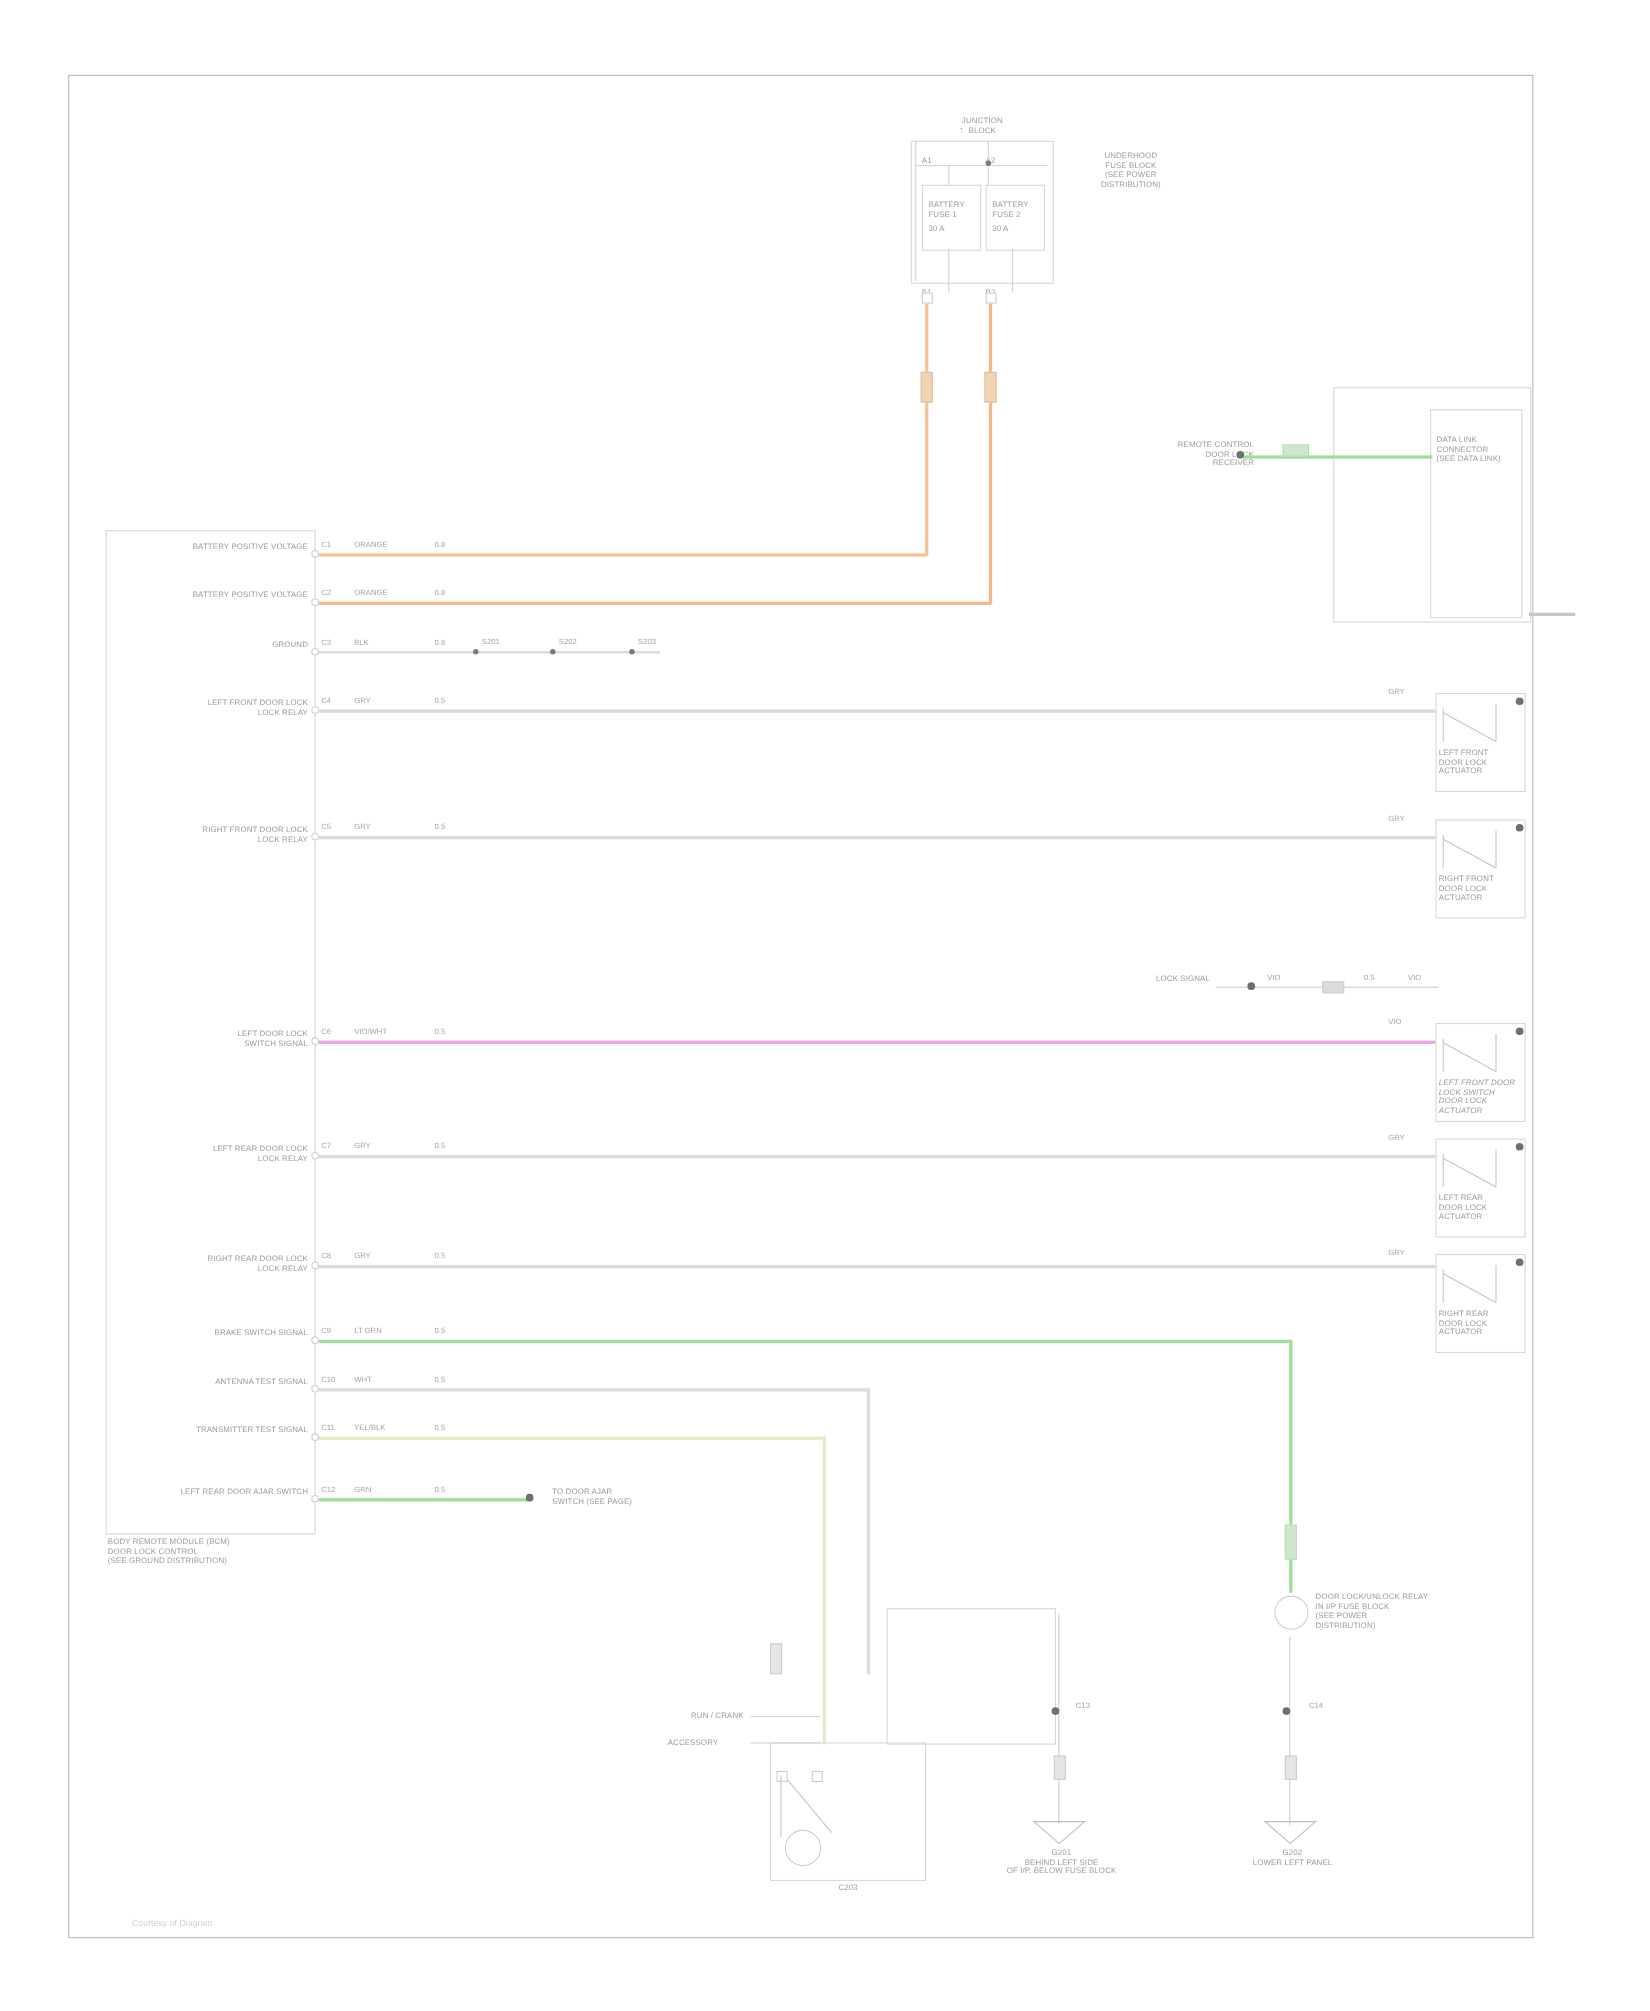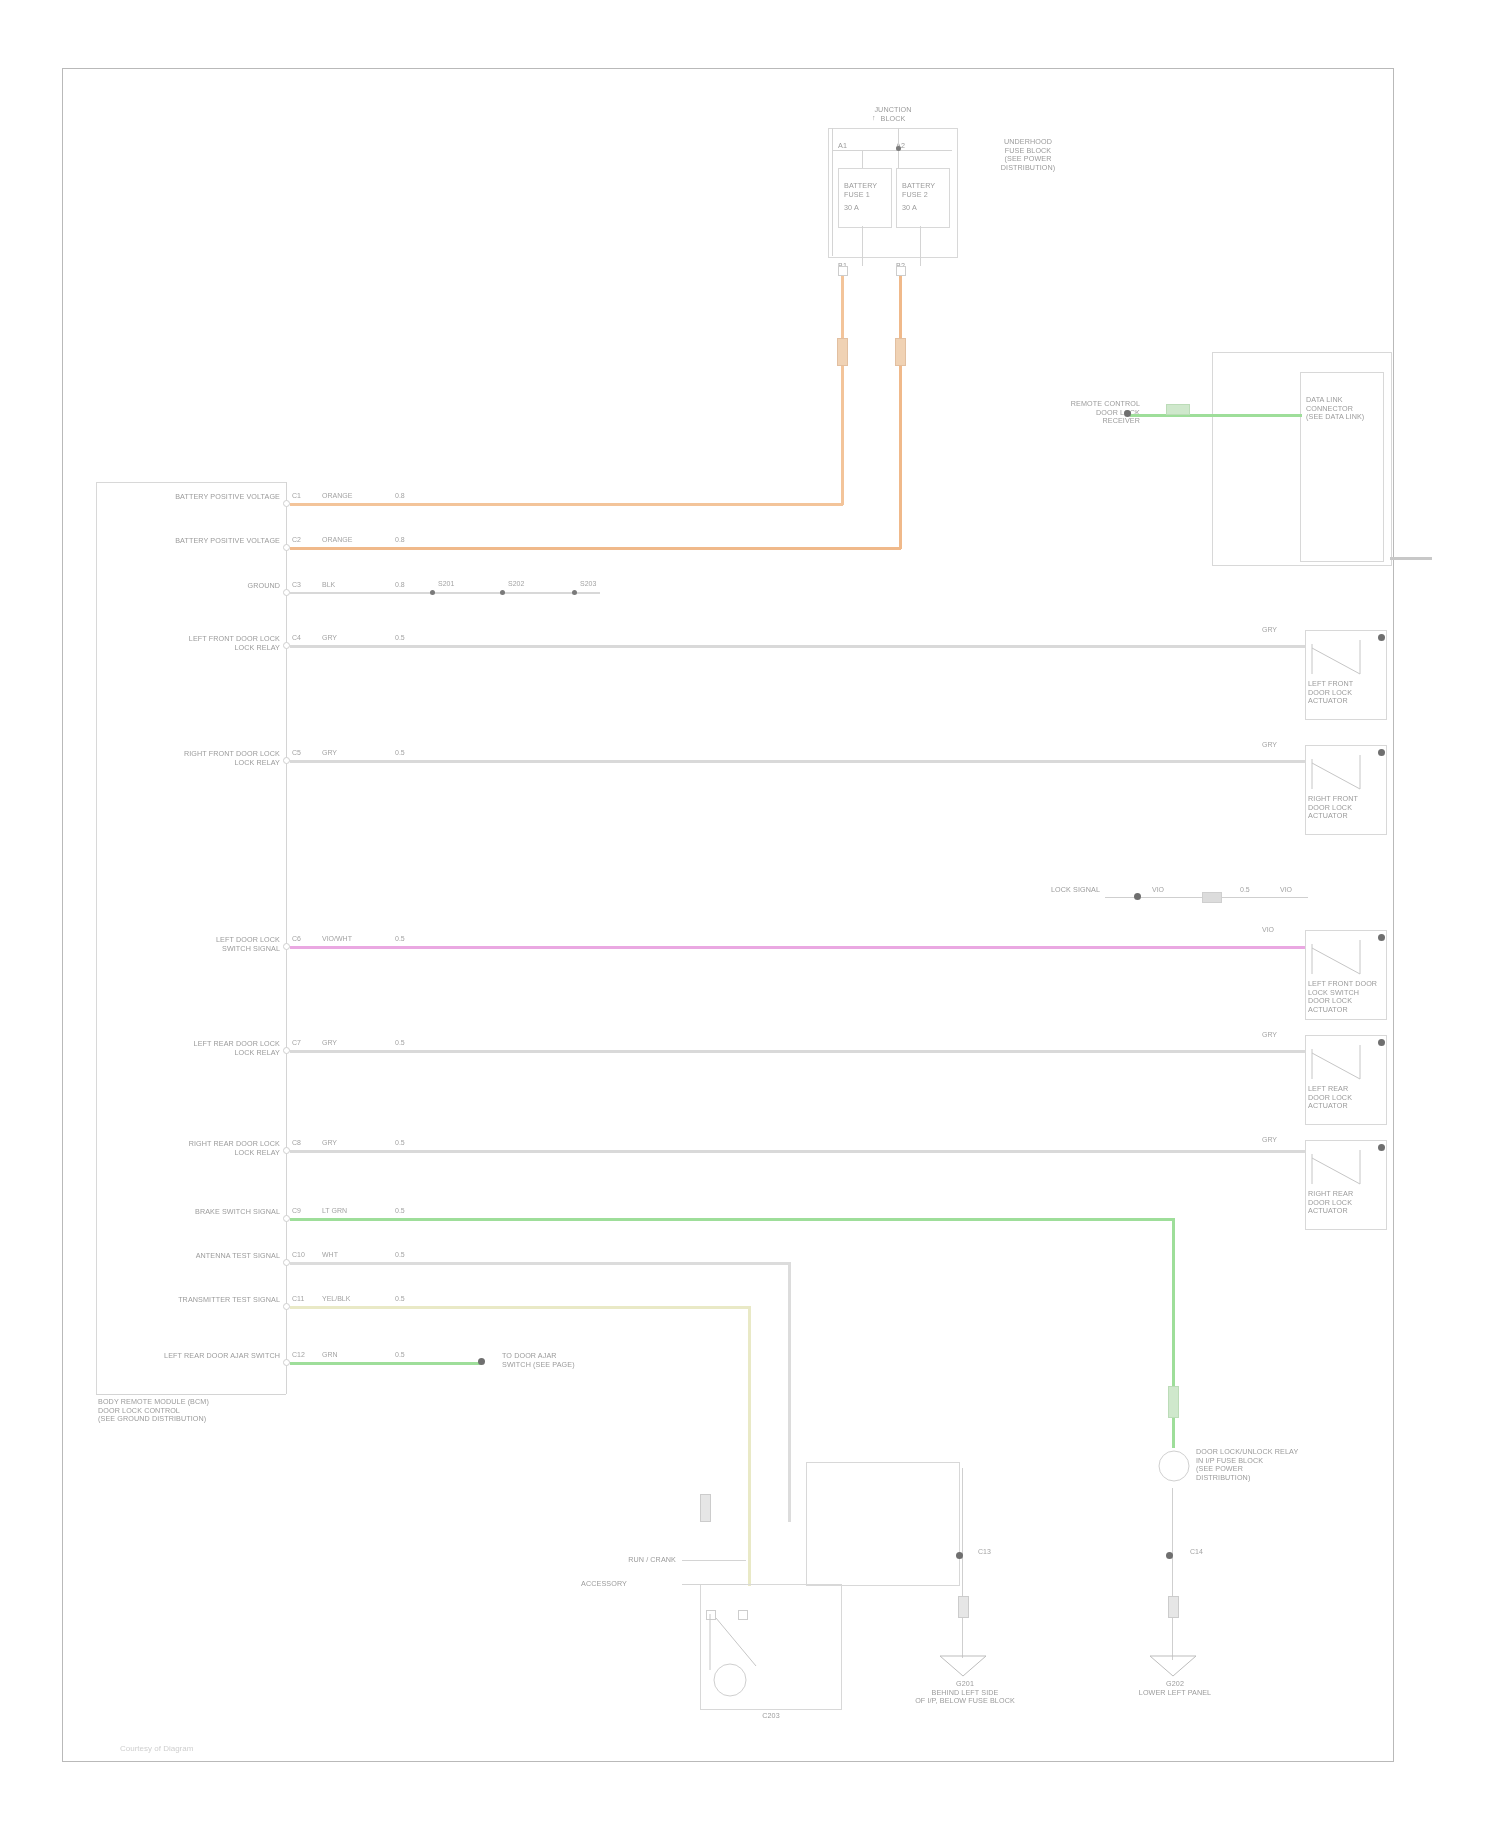--- a/index.html
+++ b/index.html
@@ -203,21 +203,21 @@
 DOOR LOCK
 ACTUATOR</div>
       <div class="wirelbl" style="left: 1262px; top: 741px;">GRY</div>
       <div class="dot" style="left: 1378px; top: 749px;"></div>
       <div class="box" style="left: 1305px; top: 930px; width: 80px; height: 88px;"></div>
       <svg class="sw" width="70" height="46" style="position: absolute; left: 1308px; top: 934px;">
         <line x1="4" y1="10" x2="4" y2="40"></line>
         <line x1="4" y1="14" x2="52" y2="40"></line>
         <line x1="52" y1="6" x2="52" y2="40"></line>
       </svg>
-      <div class="lbl" style="left: 1308px; top: 980px; width: 78px;">LEFT FRONT DOOR
+      <div class="lbl" style="left: 1308px; top: 980px; width: 78px; font-style: italic;">LEFT FRONT DOOR
 LOCK SWITCH
 DOOR LOCK
 ACTUATOR</div>
       <div class="wirelbl" style="left: 1262px; top: 926px;">VIO</div>
       <div class="dot" style="left: 1378px; top: 934px;"></div>
       <div class="box" style="left: 1305px; top: 1035px; width: 80px; height: 88px;"></div>
       <svg class="sw" width="70" height="46" style="position: absolute; left: 1308px; top: 1039px;">
         <line x1="4" y1="10" x2="4" y2="40"></line>
         <line x1="4" y1="14" x2="52" y2="40"></line>
         <line x1="52" y1="6" x2="52" y2="40"></line>
@@ -258,21 +258,21 @@
   <div class="vline v3 w-ylw" style="left:748px;top:1306px;height:280px;"></div>
 
   <div class="hline w3 w-grn" style="left:290px;top:1362px;width:192px;"></div>
   <div class="dot" style="left:478px;top:1358px;"></div>
   <div class="lbl" style="left:502px;top:1352px;width:86px;">TO DOOR AJAR
 SWITCH (SEE PAGE)</div>
 
   <div class="box" style="left:700px;top:1584px;width:140px;height:124px;"></div>
   <div class="box" style="left:806px;top:1462px;width:152px;height:122px;"></div>
   <div class="lbl" style="left:596px;top:1556px;width:80px;text-align:right;">RUN / CRANK</div>
-  <div class="lbl" style="left:564px;top:1580px;width:80px;text-align:center;">ACCESSORY</div>
+  <div class="lbl" style="left:607px;top:1580px;width:80px;text-align:left;">ACCESSORY</div>
   <div class="hline" style="left:682px;top:1560px;width:64px;background:#d4d4d4;"></div>
   <div class="hline" style="left:682px;top:1584px;width:64px;background:#d4d4d4;"></div>
   <div class="fuse" style="left:700px;top:1494px;"></div>
   <div class="conn" style="left:706px;top:1610px;"></div>
   <div class="conn" style="left:738px;top:1610px;"></div>
   <div class="lbl c" style="left:716px;top:1712px;width:110px;">C203</div>
   <svg class="sw" style="position:absolute;left:700px;top:1600px;" width="120" height="110">
     <circle cx="30" cy="80" r="16" stroke="#cfcfcf" stroke-width="1" fill="none"></circle>
     <line x1="16" y1="18" x2="56" y2="66"></line>
     <line x1="10" y1="14" x2="10" y2="70"></line>

